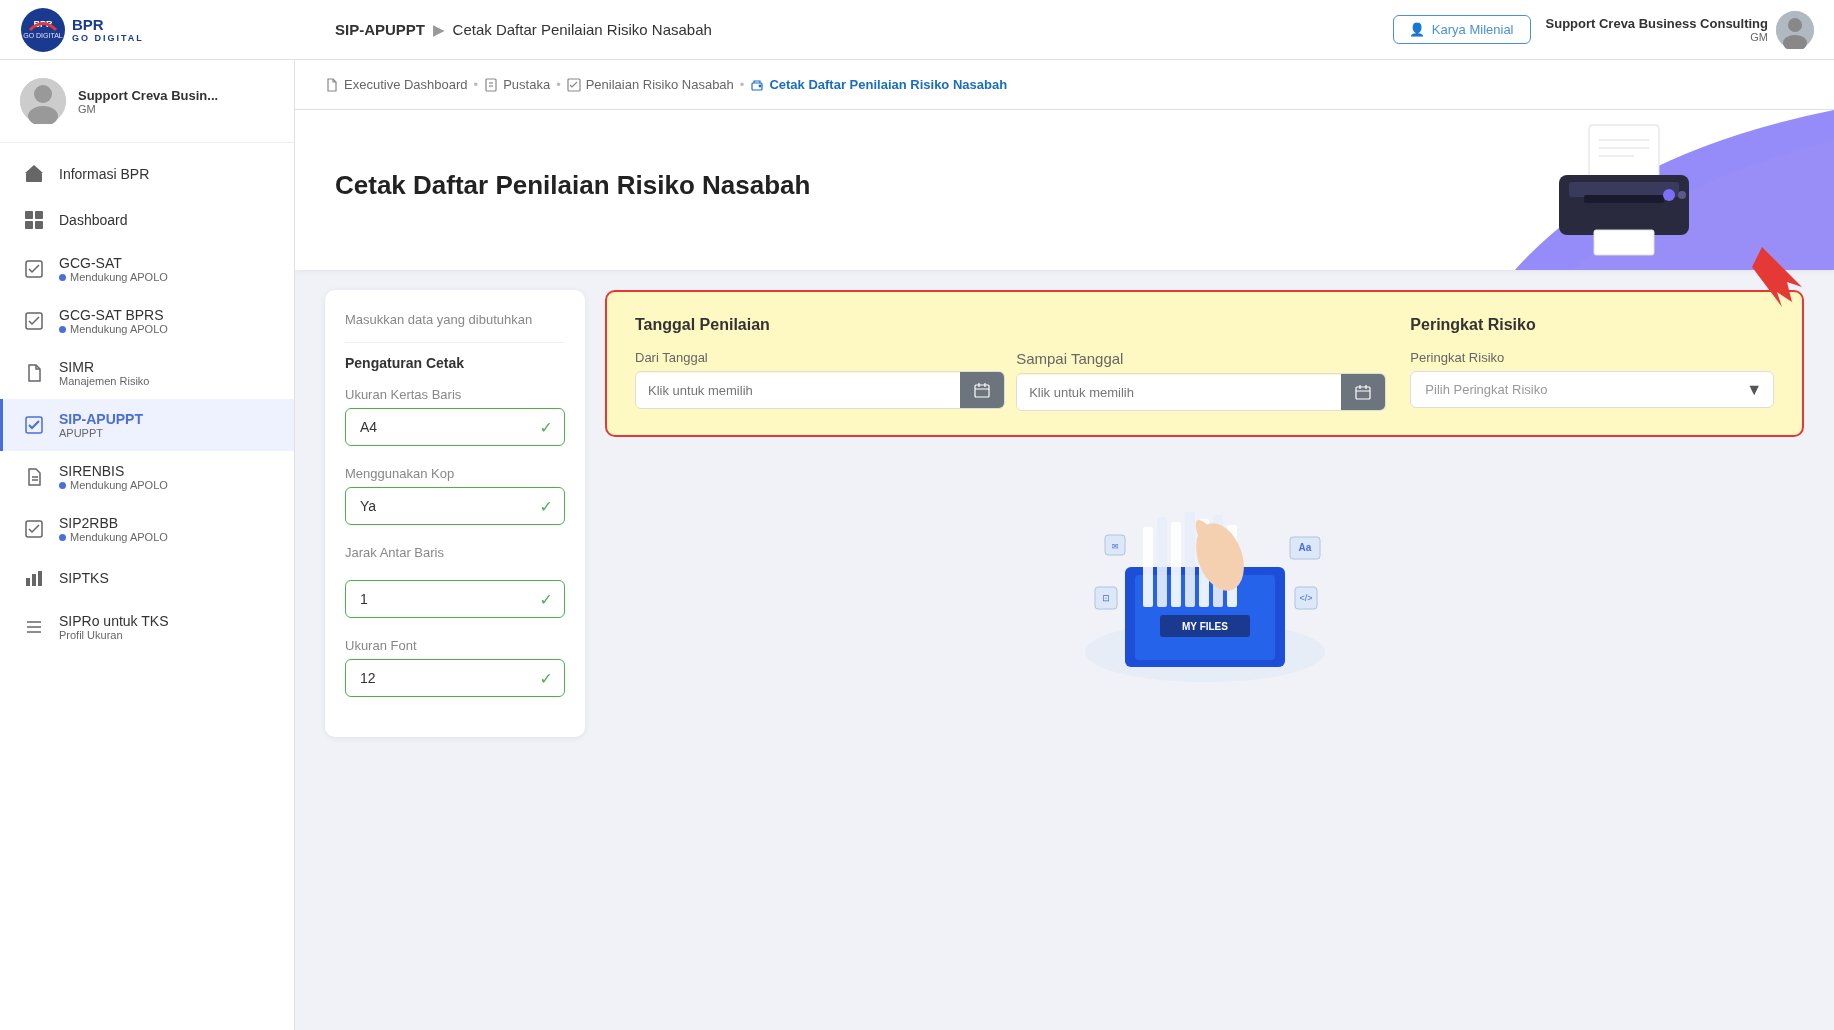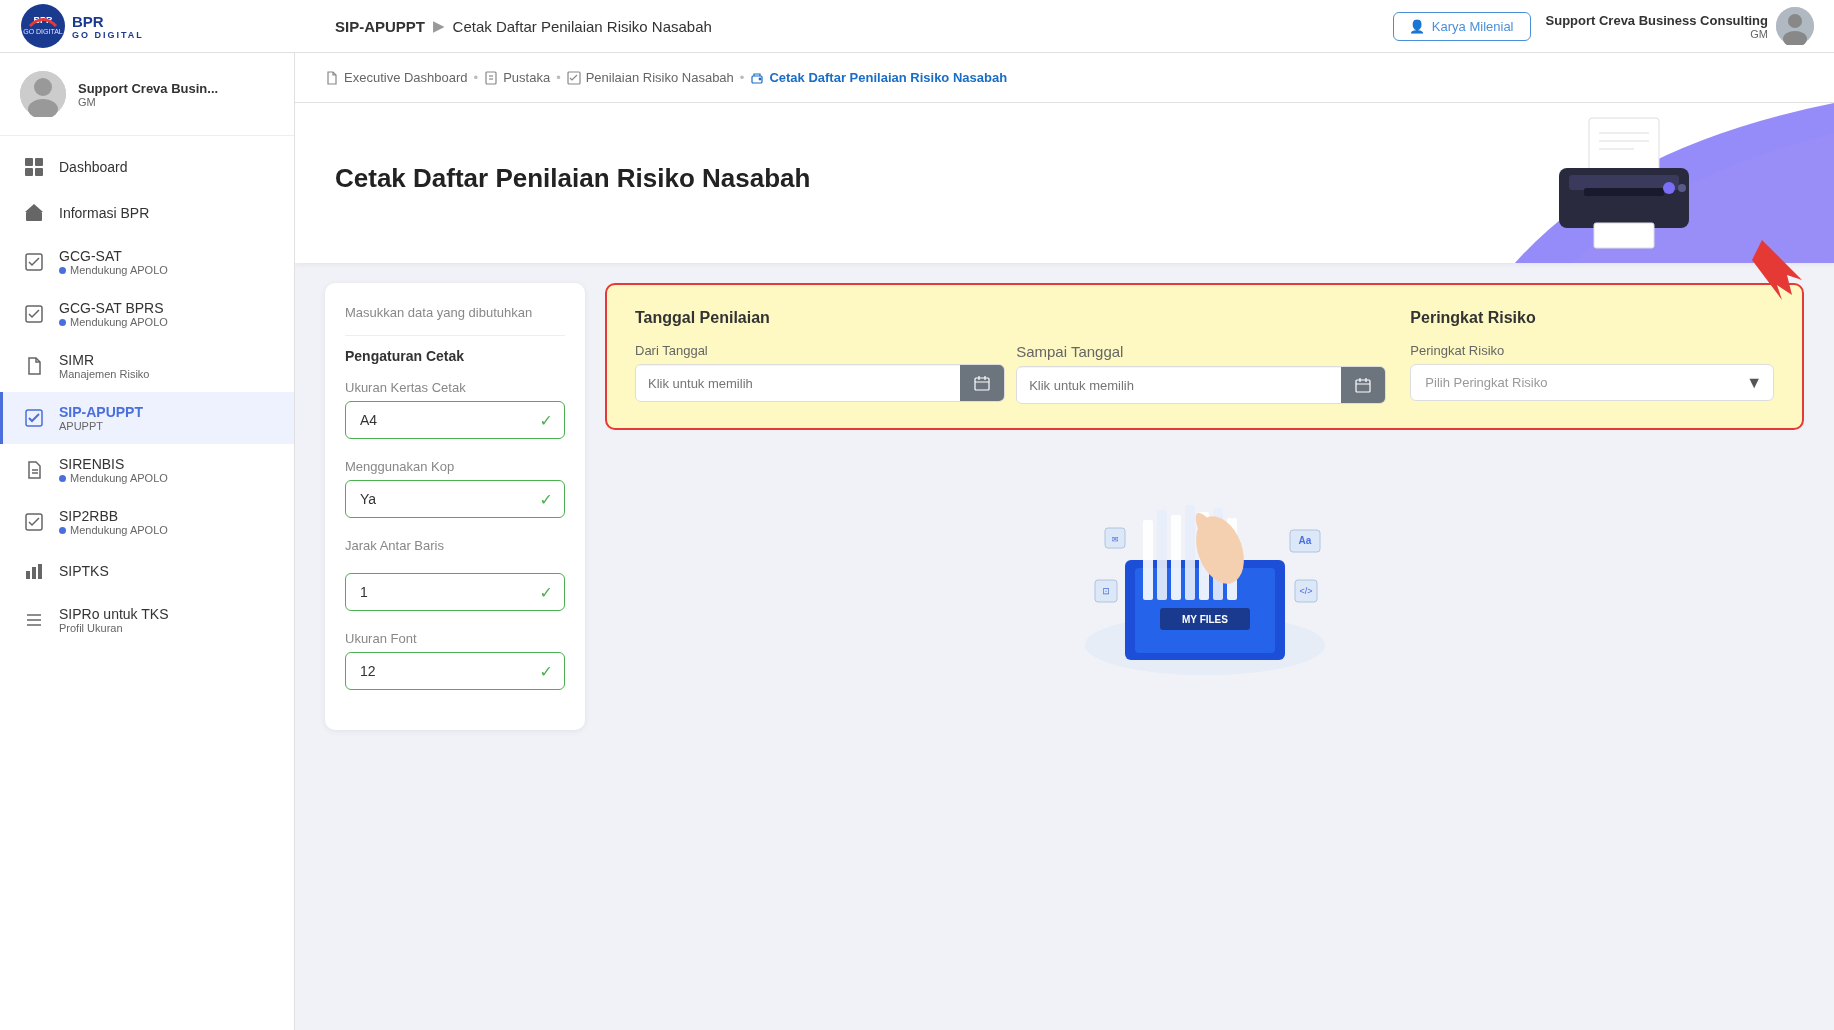--- a/index.html
+++ b/index.html
@@ -1,20 +1,20 @@
 <!DOCTYPE html>
 <html><head>
   <meta charset="utf-8">
   <style>
     * { box-sizing: border-box; margin: 0; padding: 0; }
     body { font-family: 'Segoe UI', Arial, sans-serif; background: #f0f2f7; color: #333; overflow: hidden; }
 
     
     .app-container { display: flex; flex-direction: column; height: 1030px; width: 1834px; }
-    .top-header { display: flex; align-items: center; background: #fff; height: 53px; padding: 0 20px; border-bottom: 1px solid #e0e0e0; flex-shrink: 0; }
+    .top-header { display: flex; align-items: center; background: #fff; height: 60px; padding: 0 20px; border-bottom: 1px solid #e0e0e0; flex-shrink: 0; }
     .main-area { display: flex; flex: 1; overflow: hidden; }
     .sidebar { width: 295px; background: #fff; border-right: 1px solid #e0e0e0; display: flex; flex-direction: column; flex-shrink: 0; overflow-y: auto; }
     .content-area { flex: 1; display: flex; flex-direction: column; overflow: hidden; }
     .sub-header { background: #fff; border-bottom: 1px solid #e0e0e0; padding: 0 30px; display: flex; align-items: center; height: 50px; flex-shrink: 0; }
     .page-content { flex: 1; overflow-y: auto; padding: 0; background: #f0f2f7; }
 
     
     .logo-area { display: flex; align-items: center; gap: 10px; width: 295px; flex-shrink: 0; }
 
     .header-breadcrumb { flex: 1; display: flex; align-items: center; gap: 8px; color: #333; font-size: 15px; padding-left: 20px; }
@@ -128,43 +128,43 @@
           <div class="sidebar-user-name">Support Creva Busin...</div>
           <div class="sidebar-user-role">GM</div>
         </div>
       </div>
 
       <div class="sidebar-nav">
 
         <div class="nav-item">
           <div class="nav-icon">
             <svg width="20" height="20" viewBox="0 0 20 20" fill="#666">
-                <rect x="1" y="1" width="8" height="8" rx="1"></rect>
-                <rect x="11" y="1" width="8" height="8" rx="1"></rect>
-                <rect x="1" y="11" width="8" height="8" rx="1"></rect>
-                <rect x="11" y="11" width="8" height="8" rx="1"></rect>
-              </svg>
-          </div>
-          <div class="nav-label">
-            <span class="nav-title">Dashboard</span>
-          </div>
-        </div>
-
-        <div class="nav-item">
-          <div class="nav-icon">
-            <svg width="20" height="20" viewBox="0 0 20 20" fill="#666">
                 <rect x="2" y="9" width="16" height="9" rx="1"></rect>
                 <polygon points="10,1 1,9 19,9"></polygon>
                 <rect x="5" y="12" width="3" height="6"></rect>
                 <rect x="9" y="12" width="2" height="6"></rect>
                 <rect x="13" y="12" width="3" height="6"></rect>
               </svg>
           </div>
           <div class="nav-label">
             <span class="nav-title">Informasi BPR</span>
+          </div>
+        </div>
+
+        <div class="nav-item">
+          <div class="nav-icon">
+            <svg width="20" height="20" viewBox="0 0 20 20" fill="#666">
+                <rect x="1" y="1" width="8" height="8" rx="1"></rect>
+                <rect x="11" y="1" width="8" height="8" rx="1"></rect>
+                <rect x="1" y="11" width="8" height="8" rx="1"></rect>
+                <rect x="11" y="11" width="8" height="8" rx="1"></rect>
+              </svg>
+          </div>
+          <div class="nav-label">
+            <span class="nav-title">Dashboard</span>
           </div>
         </div>
 
         <div class="nav-item">
           <div class="nav-icon">
             <svg width="20" height="20" viewBox="0 0 20 20" fill="none" stroke="#666" stroke-width="1.5">
                 <rect x="2" y="2" width="16" height="16" rx="2"></rect>
                 <polyline points="5,10 8,13 15,6" stroke="#666" stroke-width="1.5" fill="none"></polyline>
               </svg>
           </div>
@@ -357,21 +357,21 @@
 
         <div style="display:flex;gap:0;padding:20px 30px;background:#f0f2f7;">
 
           <div style="width:280px;flex-shrink:0;padding-right:20px;">
             <div style="background:#fff;border-radius:10px;padding:20px;box-shadow:0 1px 6px rgba(0,0,0,0.07);">
               <p style="color:#888;font-size:13px;margin-bottom:12px;line-height:1.5;">Masukkan data yang dibutuhkan</p>
               <hr style="border:none;border-top:1px solid #eee;margin:12px 0;">
               <h3 style="font-size:14px;font-weight:700;color:#333;margin-bottom:16px;">Pengaturan Cetak</h3>
 
               <div class="form-field">
-                <label style="color:#888;font-size:13px;display:block;margin-bottom:6px;">Ukuran Kertas Cetak</label>
+                <label style="color:#888;font-size:13px;display:block;margin-bottom:6px;">Ukuran Kertas Baris</label>
                 <div class="select-wrapper">
                   <select style="width:100%;border:1.5px solid #4caf50;border-radius:6px;padding:10px 40px 10px 14px;font-size:14px;color:#333;appearance:none;background:#fff;cursor:pointer;outline:none;">
                     <option>A4</option>
                     <option>A3</option>
                     <option>Legal</option>
                     <option>Letter</option>
                   </select>
                   <span class="select-check" style="position:absolute;right:12px;top:50%;transform:translateY(-50%);color:#4caf50;pointer-events:none;">✓</span>
                 </div>
               </div>

